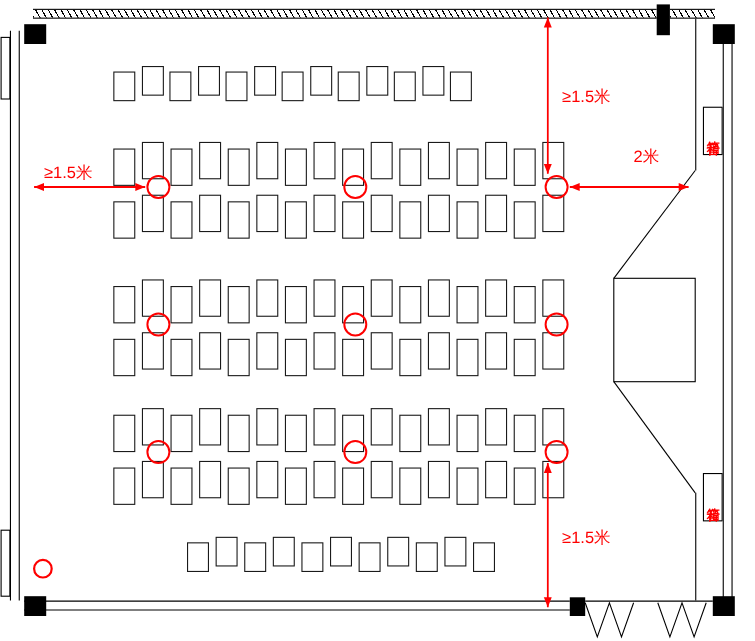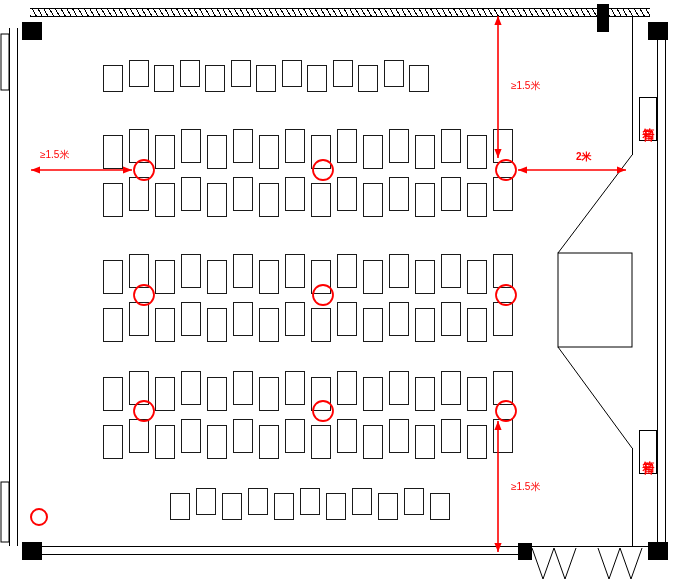--- a/index.html
+++ b/index.html
@@ -13,21 +13,21 @@
     border-top:1px solid #000; border-bottom:1px solid #000;
     background:repeating-linear-gradient(60deg,#000 0,#000 1px,transparent 1px,transparent 5px);
   }
 
   #desk-layer { position:absolute; left:0; top:0; width:686px; height:583px; z-index:2; }
   .desk { position:absolute; background:#fff; border:1px solid #1a1a1a; }
 
   #plan-svg { position:absolute; left:0; top:0; z-index:5; pointer-events:none; }
 
   #label-layer { position:absolute; left:0; top:0; width:686px; height:583px; z-index:6; pointer-events:none; }
-  .measure-label { position:absolute; color:var(--red,#fe0000); font-size:10px; white-space:nowrap; }
+  .measure-label { position:absolute; color:var(--red,#fe0000); font-size:15px; white-space:nowrap; }
   .speaker { position:absolute; border:1px solid #000; background:#fff;
              display:flex; align-items:center; justify-content:center; }
   .speaker-label { writing-mode:vertical-rl; text-orientation:upright;
                    color:var(--red,#fe0000); font-size:12px; font-weight:bold; line-height:1.1; }
 
   #legend { position:absolute; left:30px; top:508px; z-index:6; display:flex; align-items:center; gap:5px; }
   .legend-circle { width:18px; height:18px; border:2px solid var(--red,#fe0000); border-radius:50%; background:transparent; }
   .legend-label { color:var(--red,#fe0000); font-size:13px; border-bottom:1px solid var(--red,#fe0000); padding-bottom:1px; }
 </style>
 </head>
@@ -214,21 +214,21 @@
         <polygon points="518,170 527,166.4 527,173.6" fill="#fe0000"></polygon>
         <line x1="498" y1="421" x2="498" y2="552" stroke="#fe0000" stroke-width="1.6"></line>
         <polygon points="498,552 494.4,543 501.6,543" fill="#fe0000"></polygon>
         <polygon points="498,421 501.6,430 494.4,430" fill="#fe0000"></polygon>
       </g>
   </svg>
 
   <div id="label-layer">
       <div class="measure-label" style="left: 511px; top: 79px;">≥1.5米</div>
       <div class="measure-label" style="left: 40px; top: 148px;">≥1.5米</div>
-      <div class="measure-label" style="left: 576px; top: 150px; font-weight: bold;">2米</div>
+      <div class="measure-label" style="left: 576px; top: 133px;">2米</div>
       <div class="measure-label" style="left: 511px; top: 480px;">≥1.5米</div>
       <div class="speaker" style="left: 639px; top: 97px; width: 18px; height: 44px;">
         <span class="speaker-label">音箱</span>
       </div>
       <div class="speaker" style="left: 639px; top: 430px; width: 18px; height: 44px;">
         <span class="speaker-label">音箱</span>
       </div>
     </div>
 
   <div id="legend">

